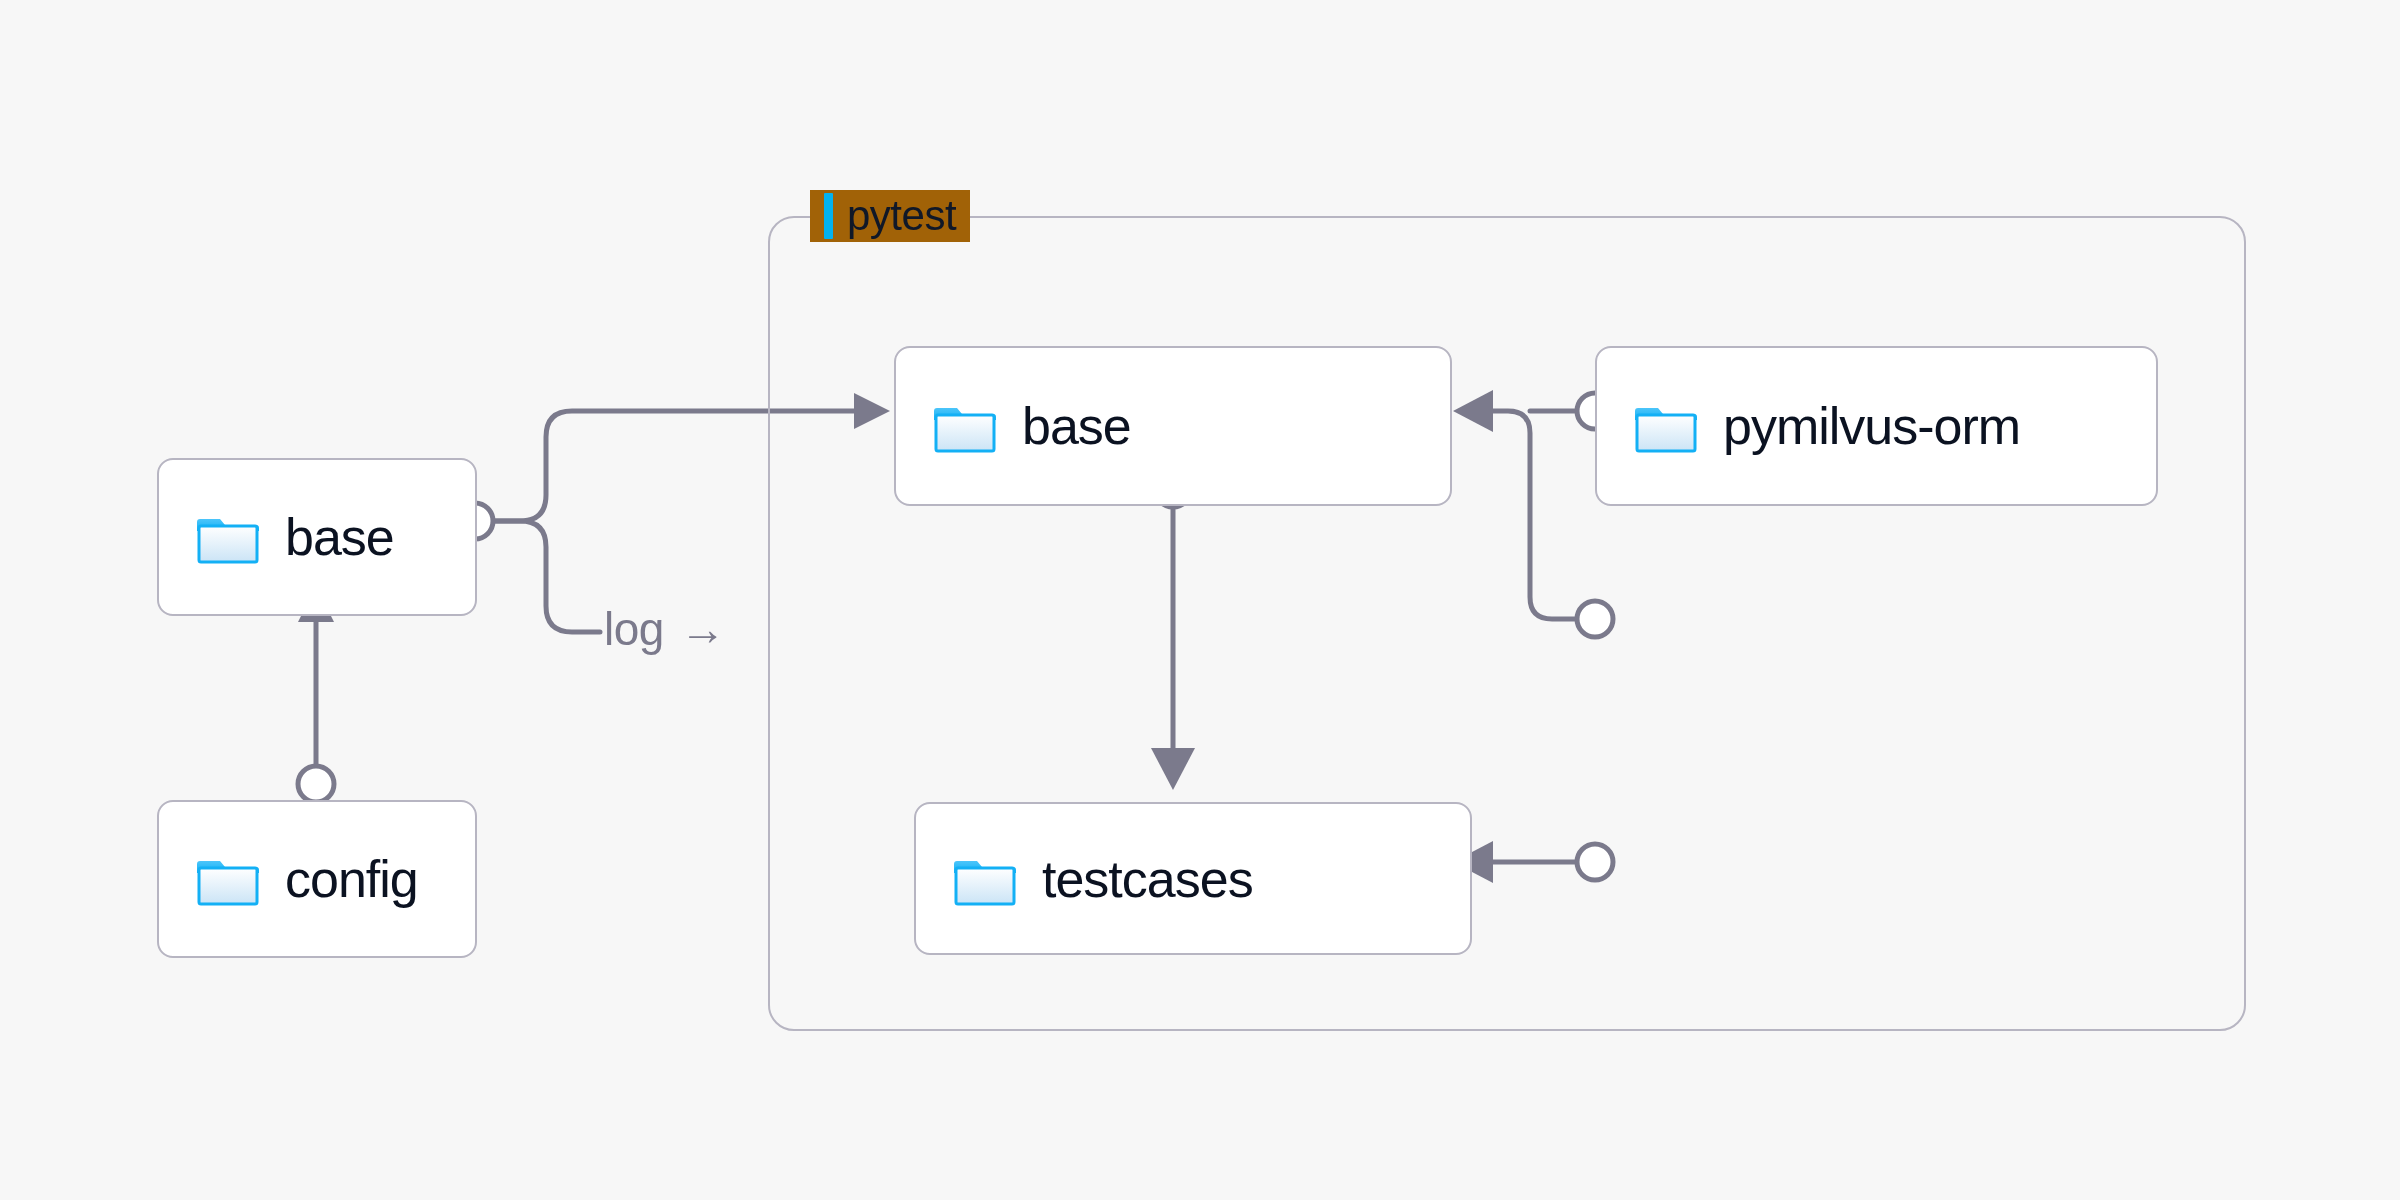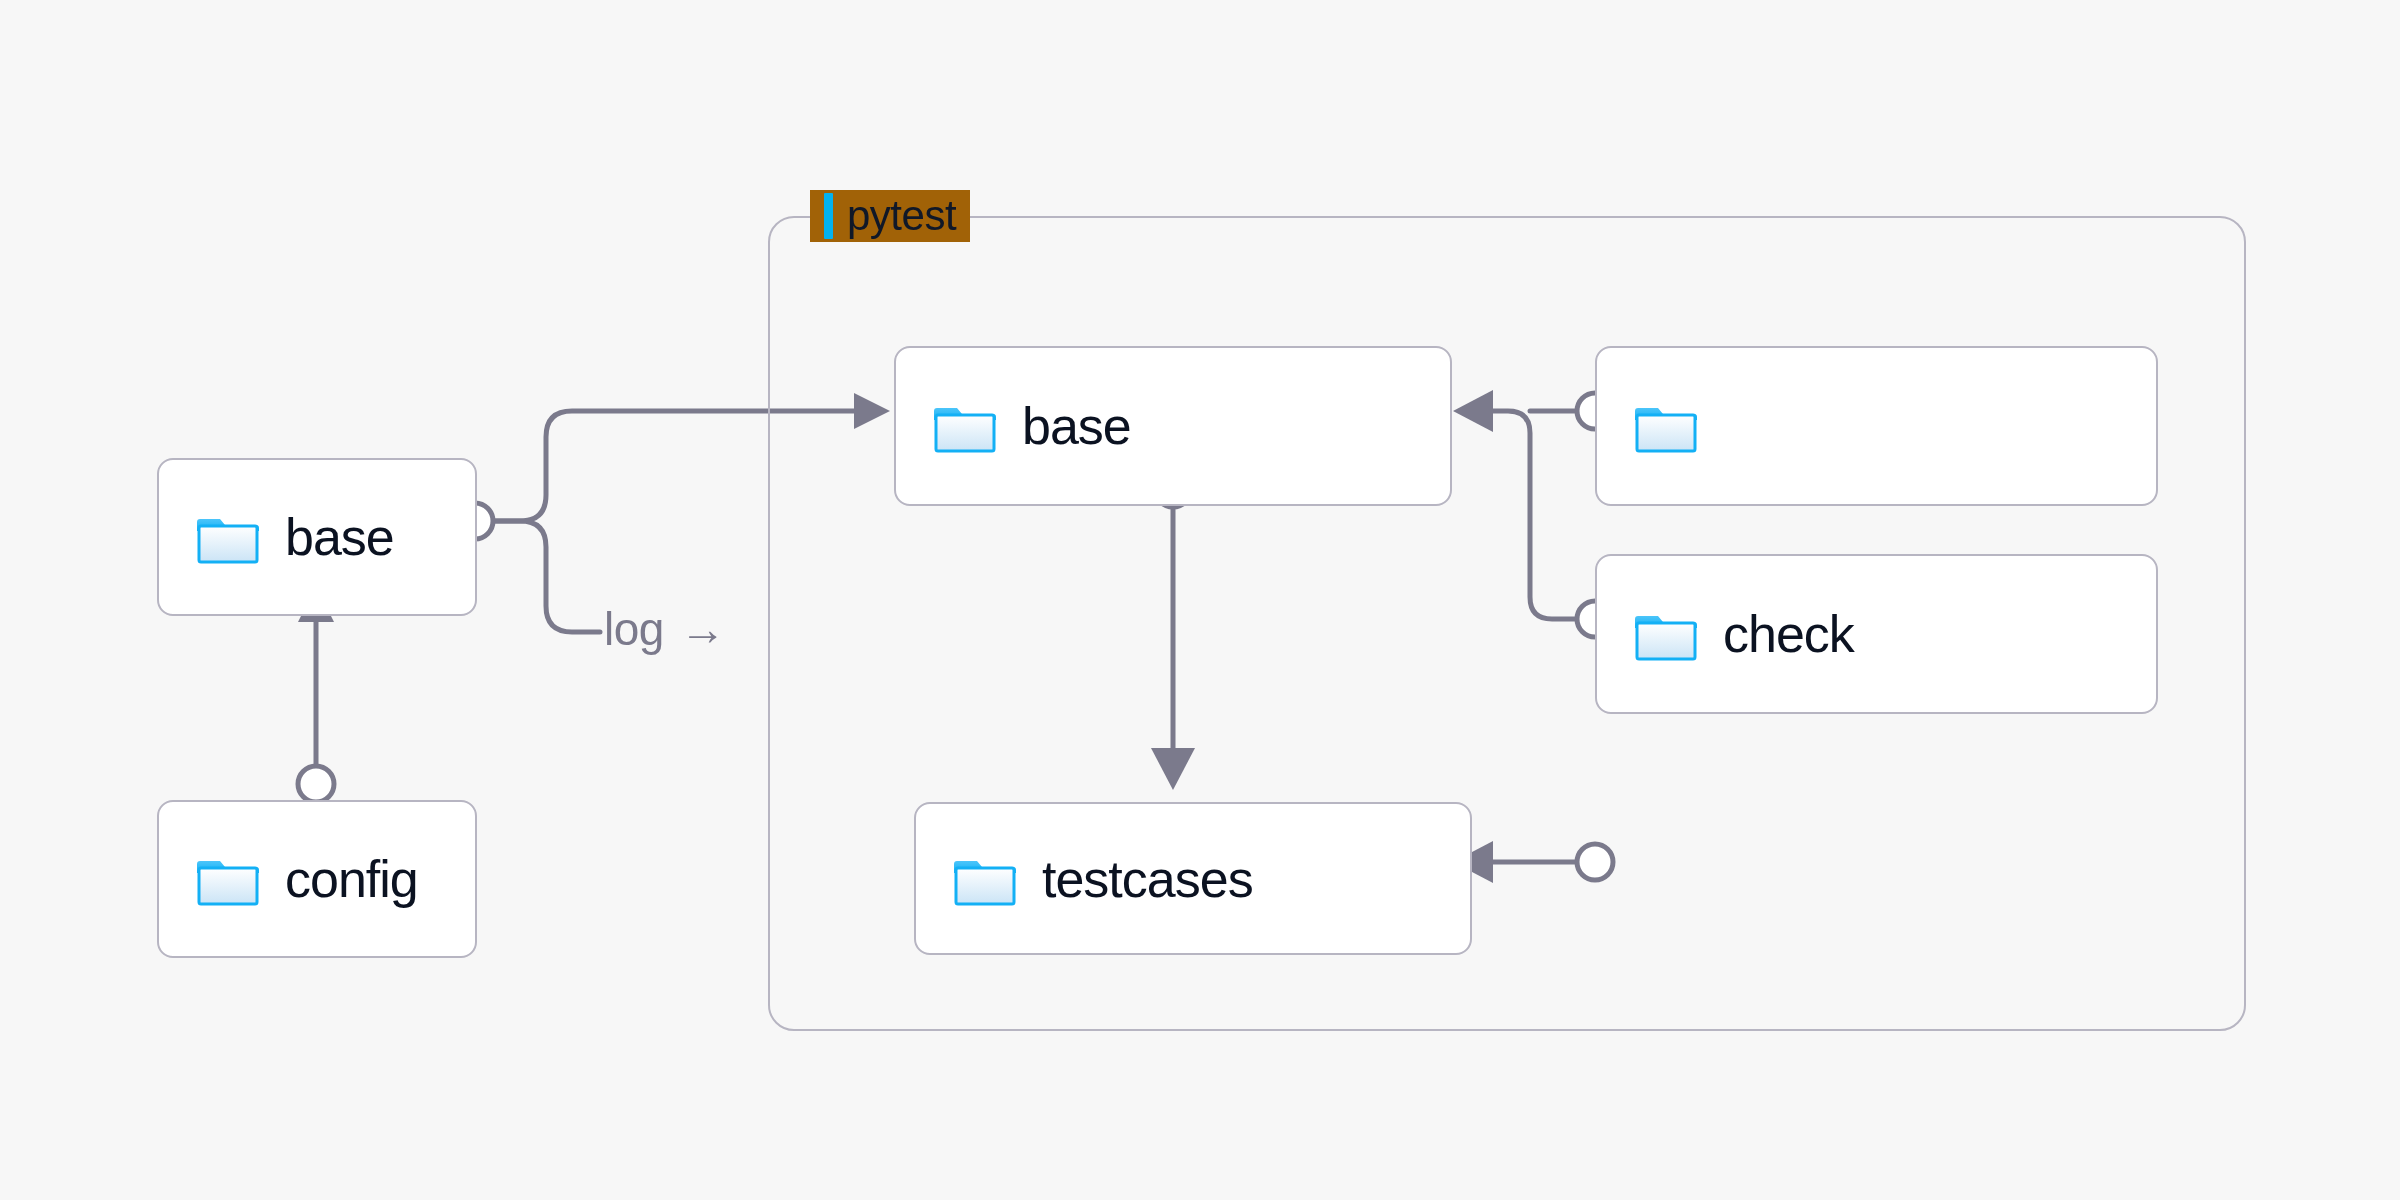--- a/index.html
+++ b/index.html
@@ -200,29 +200,23 @@
       <rect x="2" y="16" width="58" height="36" rx="2" fill="url(#folderGrad)" stroke="#13b0f5" stroke-width="3"></rect>
     </svg>
     <span class="node-label">testcases</span>
   </div>
 
   <div class="node" style="left:1595px; top:330px; width:563px; height:160px;">
     <svg class="folder-icon" viewBox="0 0 62 54">
       <path d="M3 9 h20 l5 6 h31 a3 3 0 0 1 3 3 v3 H0 V12 a3 3 0 0 1 3 -3 z" fill="url(#folderTabGrad)"></path>
       <rect x="2" y="16" width="58" height="36" rx="2" fill="url(#folderGrad)" stroke="#13b0f5" stroke-width="3"></rect>
     </svg>
-  </div>
-
-  <div class="node" style="left:1595px; top:538px; width:563px; height:160px;">
-    <svg class="folder-icon" viewBox="0 0 62 54">
-      <path d="M3 9 h20 l5 6 h31 a3 3 0 0 1 3 3 v3 H0 V12 a3 3 0 0 1 3 -3 z" fill="url(#folderTabGrad)"></path>
-      <rect x="2" y="16" width="58" height="36" rx="2" fill="url(#folderGrad)" stroke="#13b0f5" stroke-width="3"></rect>
-    </svg>
-    <span class="node-label">check</span>
-  </div>
+    <span class="node-label">pymilvus-orm</span>
+  </div>
+
 
 
   <div class="edge-label" style="left:604px; top:606px;">
     <span>log</span>
     <span>→</span>
   </div>
 
 </div>
 
 </body></html>

